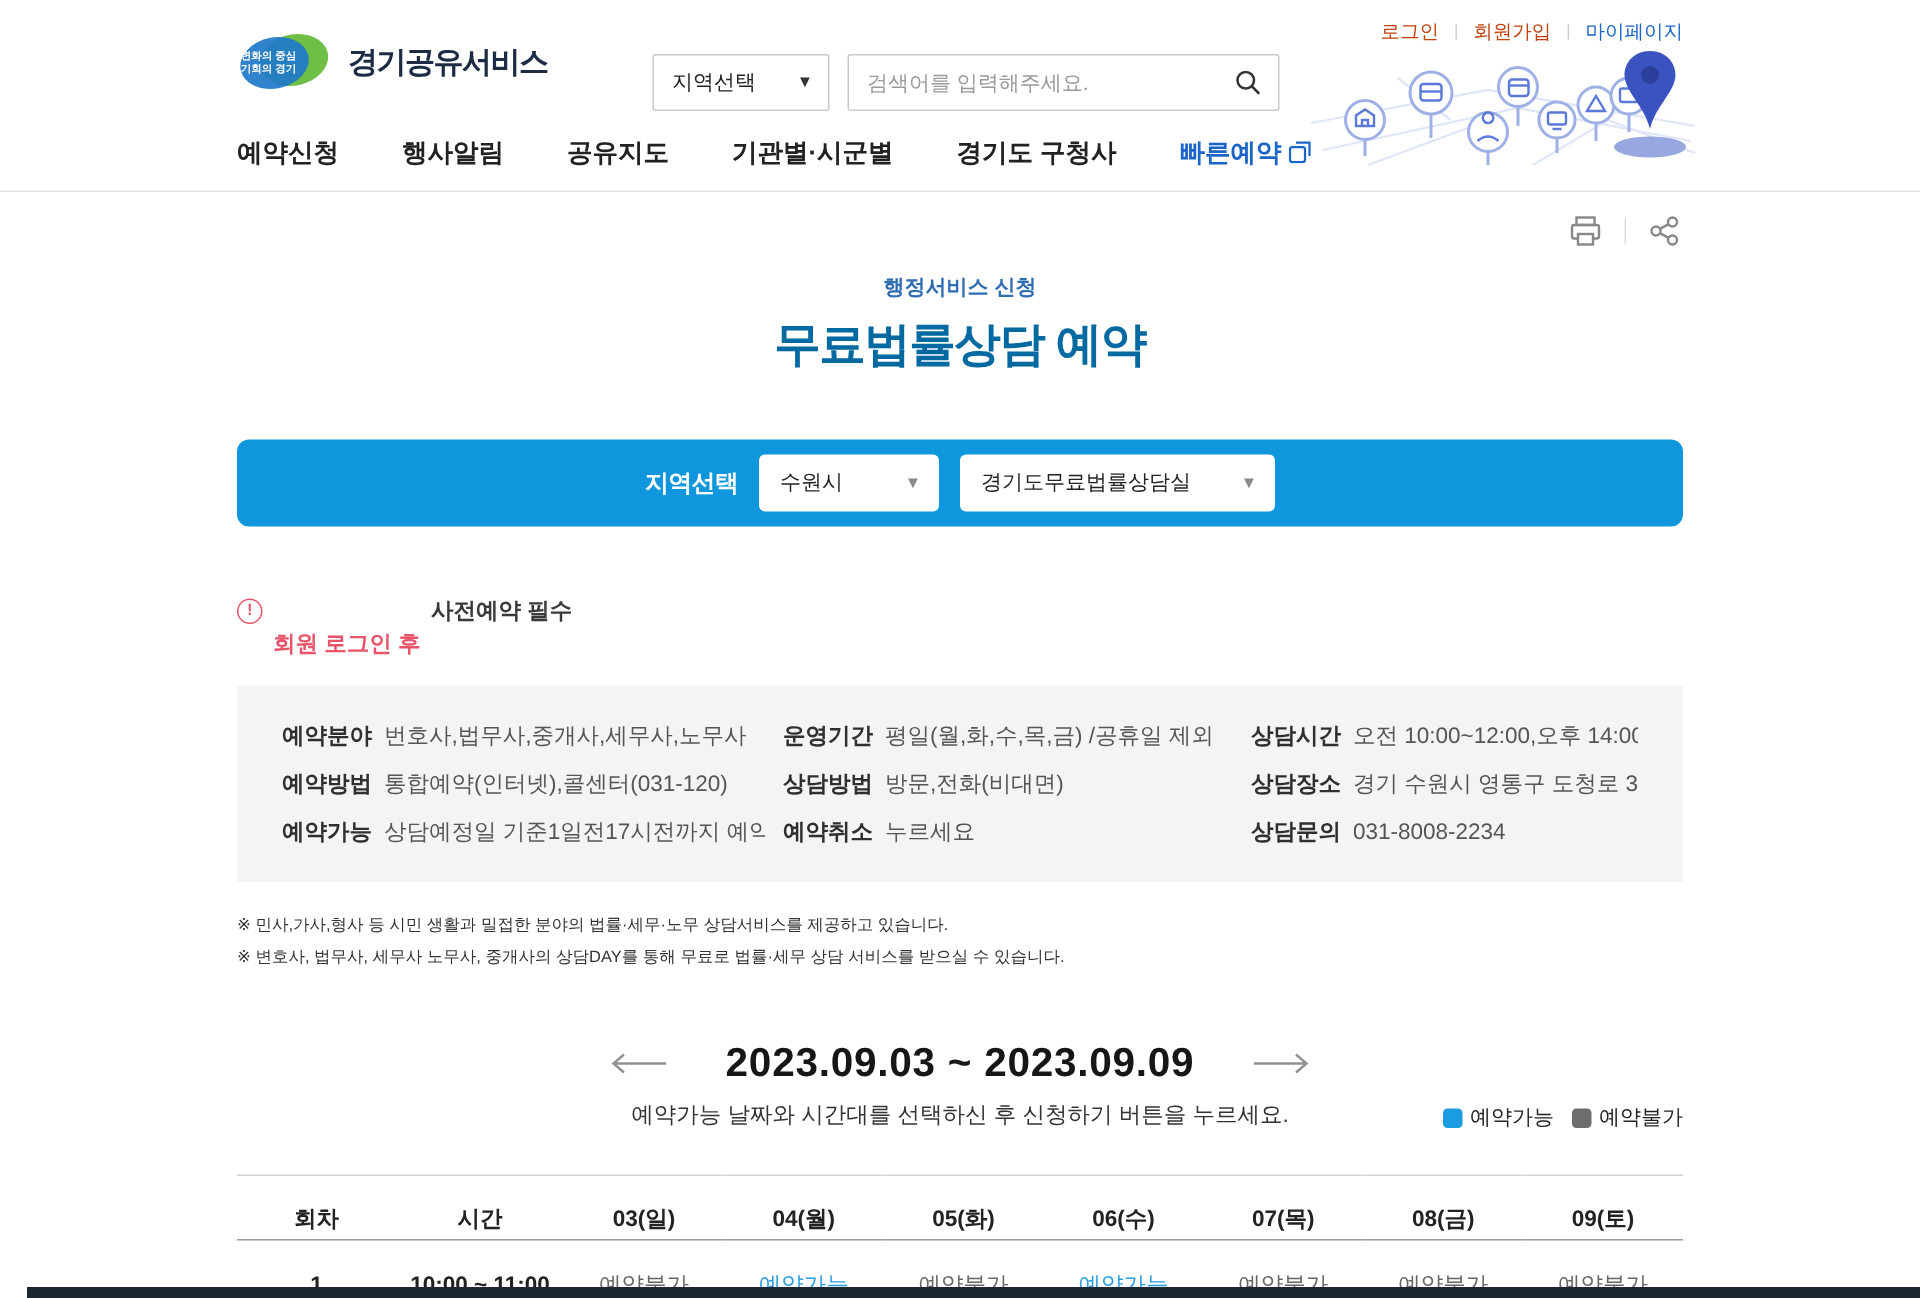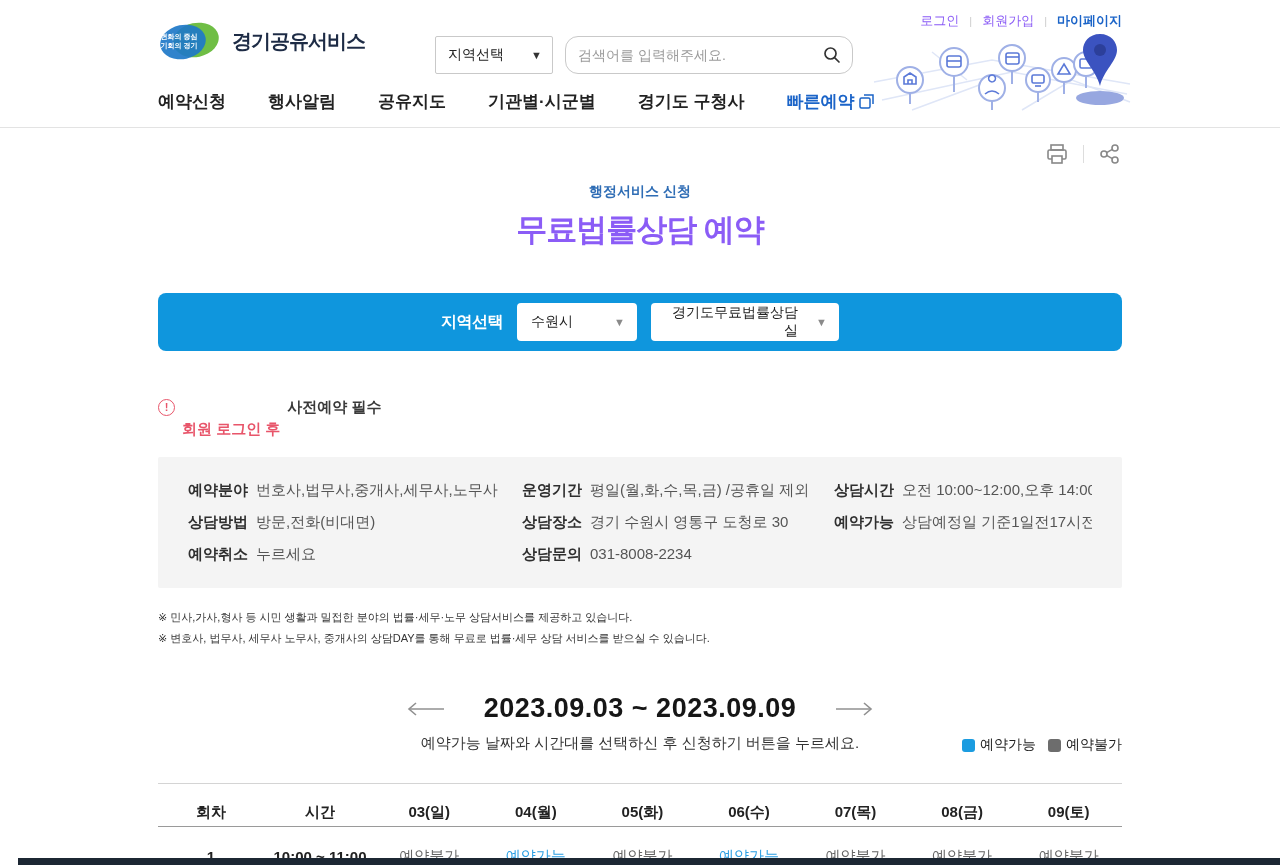--- a/index.html
+++ b/index.html
@@ -3,62 +3,62 @@
 <meta charset="utf-8">
 <style>
   * { margin:0; padding:0; box-sizing:border-box; }
   html,body { width:1280px; height:865px; overflow:hidden; background:#fff;
     font-family:"Liberation Sans","DejaVu Sans",sans-serif; color:#333; }
 
   
   .header { position:relative; height:128px; border-bottom:1px solid #e3e3e3; background:#fff; }
   .header-inner { width:964px; margin:0 auto; position:relative; height:100%; }
   .util-bar { position:absolute; top:12px; right:0; display:flex; align-items:center; gap:10px; font-size:13px; color:#444; }
-  .util-bar a { text-decoration:none; color:#8b5cf6; cursor:pointer; }
+  .util-bar a { text-decoration:none; color:#c2410c; cursor:pointer; }
   .util-bar .sep { color:#ccc; font-size:11px; }
-  .util-bar .mypage { color:#1b64c8; font-weight:700; }
+  .util-bar .mypage { color:#1b64c8; font-weight:400; }
 
   .brand-row { position:absolute; top:18px; left:0; display:flex; align-items:center; }
   .logo { display:flex; align-items:center; gap:10px; cursor:pointer; }
   .logo-name { font-size:20px; font-weight:800; color:#1d2b45; letter-spacing:-1px; }
 
   .search-group { position:absolute; top:36px; left:277px; display:flex; align-items:center; }
   .region-sel { width:118px; height:38px; border:1px solid #c9c9c9; border-radius:2px;
     display:flex; align-items:center; justify-content:space-between; padding:0 10px 0 12px;
     font-size:14px; color:#222; cursor:pointer; background:#fff; }
   .region-sel .chev { font-size:11px; color:#333; }
-  .search-box { width:288px; height:38px; border:1px solid #c9c9c9; border-radius:13px; margin-left:12px;
+  .search-box { width:288px; height:38px; border:1px solid #c9c9c9; border-radius:2px; margin-left:12px;
     display:flex; align-items:center; padding:0 10px 0 12px; }
   .search-box input { flex:1; border:none; outline:none; font-size:14px; color:#333; background:transparent;
     font-family:"Liberation Sans","DejaVu Sans",sans-serif; }
   .search-box input::placeholder { color:#9a9a9a; }
 
   .nav-row { position:absolute; left:0; bottom:14px; display:flex; align-items:center; gap:42px; }
   .nav-item { font-size:17px; font-weight:700; color:#222; text-decoration:none; cursor:pointer; white-space:nowrap; }
   .nav-item.quick { color:#1b64c8; display:flex; align-items:center; gap:5px; }
 
   .hero-illu { position:absolute; right:-10px; top:22px; width:260px; height:92px; }
 
   
   .content { width:964px; margin:0 auto; position:relative; }
   .tools-row { display:flex; justify-content:flex-end; align-items:center; gap:14px; margin-top:13px; height:26px; }
   .tool-btn { cursor:pointer; display:flex; align-items:center; }
   .tool-sep { width:1px; height:18px; background:#ddd; }
 
   .cat-label { text-align:center; margin-top:16px; font-size:14px; font-weight:700; color:#2f6db5; }
-  .page-title { text-align:center; margin-top:8px; font-size:31px; font-weight:800; color:#8b5cf6; letter-spacing:-1px; }
+  .page-title { text-align:center; margin-top:8px; font-size:31px; font-weight:800; color:#0369a1; letter-spacing:-1px; }
 
   .filter-banner { margin-top:42px; height:58px; border-radius:8px; background:#0f96dd;
     display:flex; align-items:center; justify-content:center; gap:14px; }
   .filter-label { color:#fff; font-size:16px; font-weight:700; letter-spacing:-0.5px; }
   .filter-select { background:#fff; border-radius:4px; height:38px; display:flex; align-items:center;
     justify-content:space-between; padding:0 12px 0 14px; font-size:14px; color:#222; cursor:pointer; }
   .filter-select .chev { color:#8a8a8a; font-size:11px; margin-left:18px; }
   .sel-city { width:120px; }
-  .sel-center { width:188px;text-align:right; }
+  .sel-center { width:210px; }
 
   .notice-row { display:flex; align-items:center; gap:7px; margin-top:24px; font-size:15px; }
   .notice-icn { width:17px; height:17px; border:1.5px solid #e8556a; border-radius:50%; color:#e8556a;
     font-size:11px; font-weight:700; display:flex; align-items:center; justify-content:center; }
   .notice-red { color:#e8556a; font-weight:700;margin-top:45px; }
   .notice-rest { color:#3a3a3a; font-weight:700; }
 
   .info-box { margin-top:18px; background:#f4f4f4; border-radius:2px; padding:24px 30px;
     display:grid; grid-template-columns:322px 300px 1fr; column-gap:12px; row-gap:13px; font-size:15px; }
   .info-item { white-space:nowrap; overflow:hidden; }
@@ -228,20 +228,21 @@
   <div class="notice-row">
     <span class="notice-icn">!</span>
     <span class="notice-red">회원 로그인 후</span>
     <span class="notice-rest">사전예약 필수</span>
   </div>
 
   <div class="info-box">
     <div class="info-item"><b>예약분야</b><span>번호사,법무사,중개사,세무사,노무사</span></div>
     <div class="info-item"><b>운영기간</b><span>평일(월,화,수,목,금) /공휴일 제외</span></div>
     <div class="info-item"><b>상담시간</b><span>오전 10:00~12:00,오후 14:00~17:00</span></div>
+    <div class="info-item"><b>예약방법</b><span>통합예약(인터넷),콜센터(031-120)</span></div>
     <div class="info-item"><b>상담방법</b><span>방문,전화(비대면)</span></div>
     <div class="info-item"><b>상담장소</b><span>경기 수원시 영통구 도청로 30</span></div>
     <div class="info-item"><b>예약가능</b><span>상담예정일 기준1일전17시전까지 예약가능</span></div>
     <div class="info-item"><b>예약취소</b><span>누르세요</span></div>
     <div class="info-item"><b>상담문의</b><span>031-8008-2234</span></div>
   </div>
 
   <div class="notes">
     <div>※ 민사,가사,형사 등 시민 생활과 밀접한 분야의 법률·세무·노무 상담서비스를 제공하고 있습니다.</div>
     <div>※ 변호사, 법무사, 세무사 노무사, 중개사의 상담DAY를 통해 무료로 법률·세무 상담 서비스를 받으실 수 있습니다.</div>

